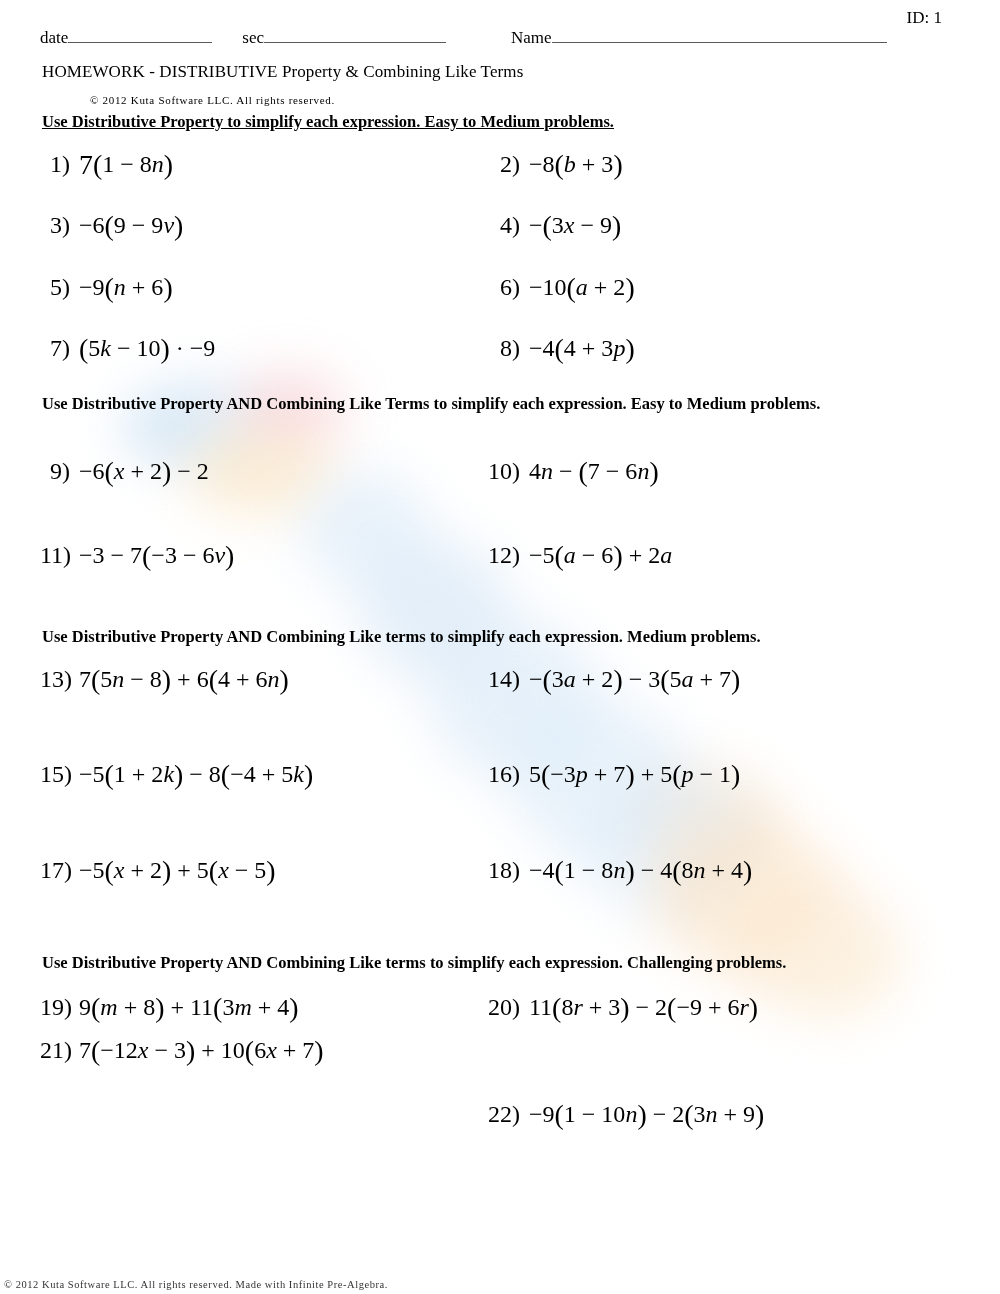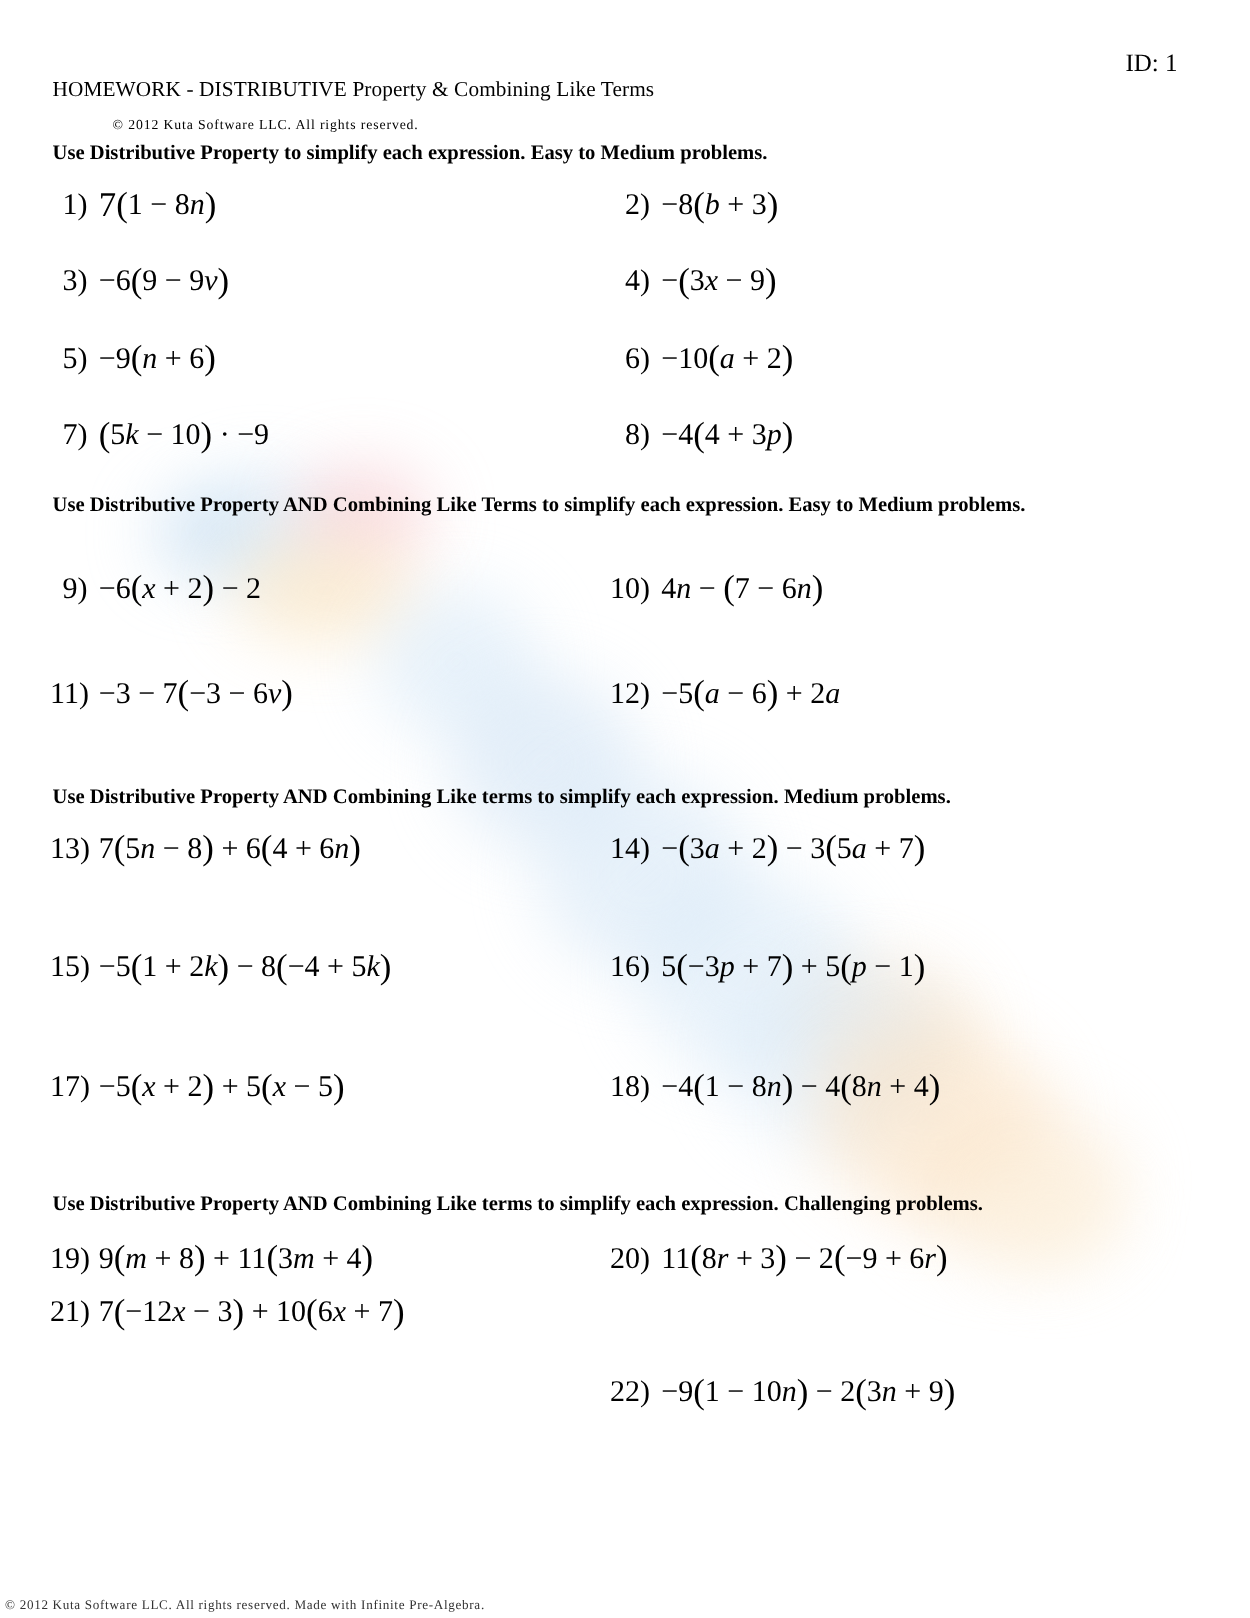--- a/index.html
+++ b/index.html
@@ -47,23 +47,22 @@
   .wm-b10 { left: 720px; top: 880px; width: 180px; height: 130px; background: #fae6cc; opacity:0.5; }
   .wm-b11 { left: 640px; top: 770px; width: 140px; height: 110px; background: #f7d9b4; opacity:0.45; }
   .wm-b12 { left: 120px; top: 392px; width: 90px; height: 70px; background: #bfd9ef; opacity:0.5; }
   .wm-b13 { left: 780px; top: 930px; width: 120px; height: 90px; background: #fcefd8; opacity:0.45; }
 
   
   .id-line {
     position: absolute;
     right: 58px;
     top: 8px;
-    font-size: 20px;
-    z-index: 2;
-    margin-top: 32px;
+    font-size: 17px;
+    z-index: 2;
   }
   .name-row {
     position: absolute;
     left: 40px;
     right: 40px;
     top: 28px;
     font-size: 17px;
     white-space: nowrap;
     z-index: 2;
   }
@@ -99,21 +98,21 @@
 
   
   .directions {
     position: absolute;
     left: 42px;
     font-weight: bold;
     font-size: 16.5px;
     z-index: 2;
     line-height: 1.32;
   }
-  .d1 { top: 111px; width: 900px; }
+  .d1 { top: 111px; width: 900px; text-decoration: underline; }
   .d2 { top: 393px; width: 870px; }
   .d3 { top: 626px; width: 920px; }
   .d4 { top: 952px; width: 920px; }
 
   
   .prob {
     position: absolute;
     font-size: 24px;
     z-index: 2;
     white-space: nowrap;
@@ -160,20 +159,23 @@
     <div class="wm-blob wm-b7"></div>
     <div class="wm-blob wm-b11"></div>
     <div class="wm-blob wm-b8"></div>
     <div class="wm-blob wm-b9"></div>
     <div class="wm-blob wm-b10"></div>
     <div class="wm-blob wm-b13"></div>
   </div>
 
   <div class="id-line">ID: 1</div>
 
+  <div class="name-row">
+    <span>date</span><span class="blank blank-date"></span><span class="gap-a"></span><span>sec</span><span class="blank blank-sec"></span><span class="gap-b"></span><span>Name</span><span class="blank blank-name"></span>
+  </div>
 
   <div class="title">HOMEWORK - DISTRIBUTIVE Property &amp; Combining Like Terms</div>
   <div class="copyright-top">© 2012 Kuta Software LLC.  All rights reserved.</div>
 
   <div class="directions d1">Use Distributive Property to simplify each expression.  Easy to Medium problems.</div>
   <div class="directions d2">Use Distributive Property AND Combining Like Terms to simplify each expression.  Easy to Medium problems.</div>
   <div class="directions d3">Use Distributive Property AND Combining Like terms to simplify each expression.  Medium problems.</div>
   <div class="directions d4">Use Distributive Property AND Combining Like terms to simplify each expression.  Challenging problems.</div>
 
   <div class="prob colL" style="top:152px">

